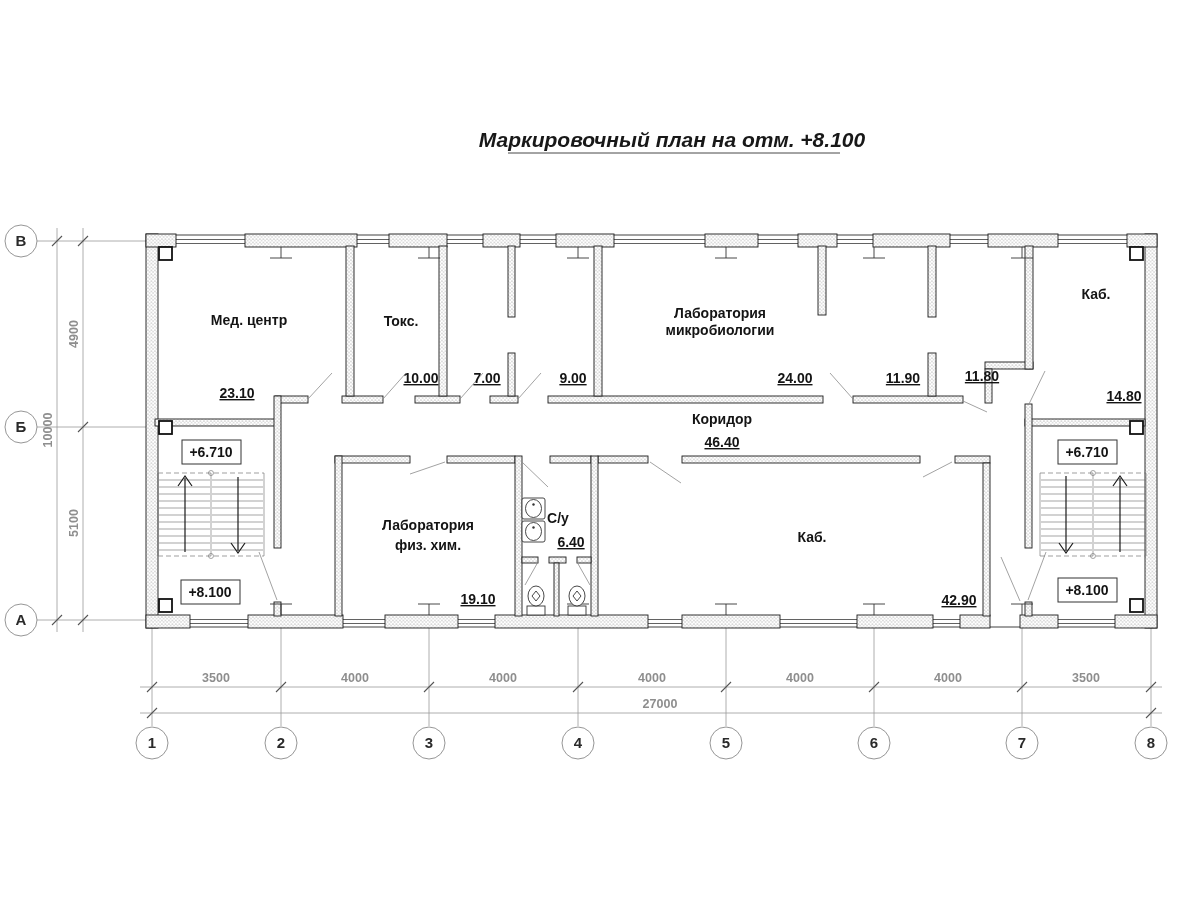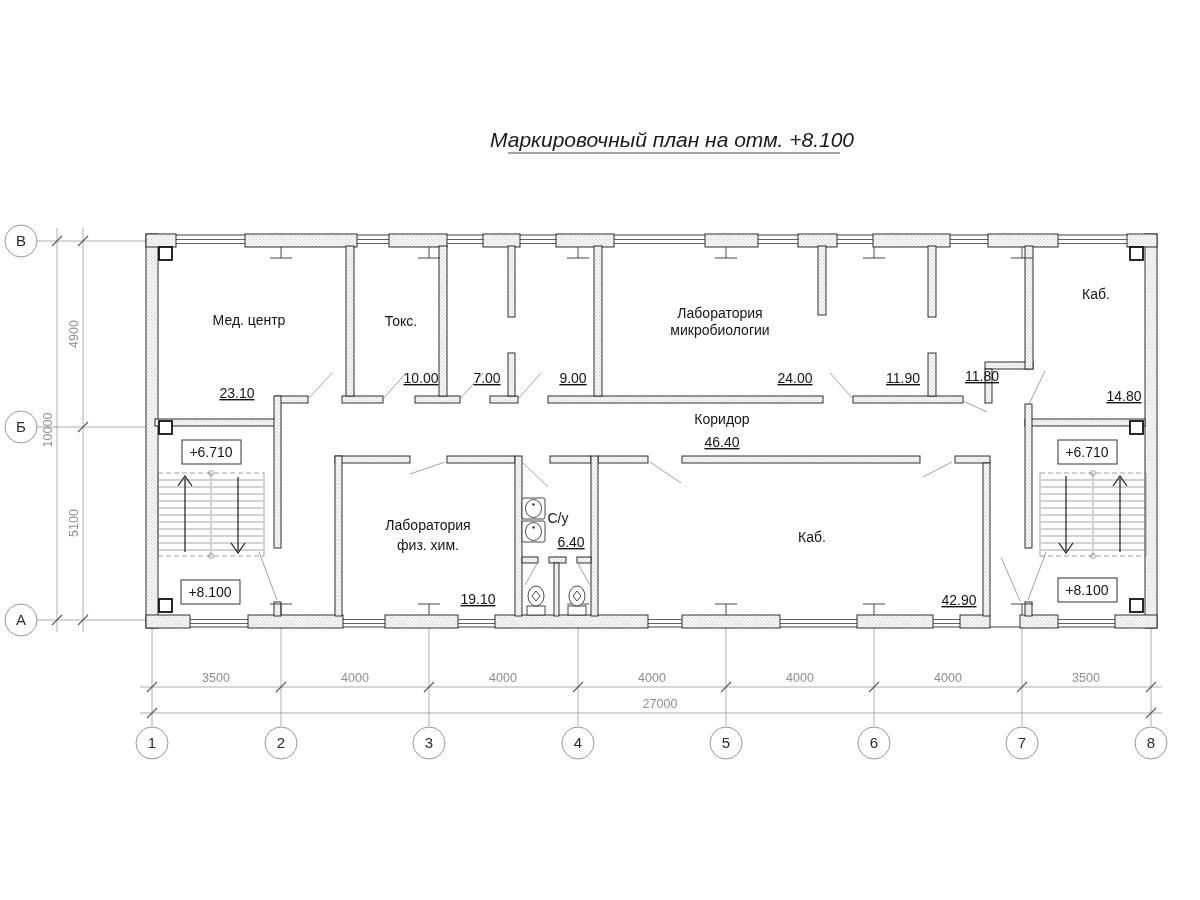--- a/index.html
+++ b/index.html
@@ -1,16 +1,16 @@
 <!DOCTYPE html>
 <html><head>
 <meta charset="utf-8">
 <style>
   html,body{margin:0;padding:0;background:#fff;}
-  .page{position:relative;width:1200px;height:900px;background:#fff;overflow:hidden;}
+  .page{position:relative;width:1200px;height:900px;background:#fff;overflow:hidden;font-weight:bold;}
   svg text{font-family:"Liberation Sans","DejaVu Sans",sans-serif;}
   .room{font-size:14px;fill:#141414;}
   .area{font-size:14px;fill:#141414;text-decoration:underline;}
   .dim{font-size:12.5px;fill:#8e8e8e;}
   .axno{font-size:15px;fill:#2a2a2a;}
   .lvl{font-size:14px;fill:#141414;}
   .ttl{font-size:21px;font-style:italic;fill:#181818;}
   .tl{stroke:#9a9a9a;stroke-width:0.8;fill:none;}
   .tk{stroke:#555;stroke-width:1.1;fill:none;}
   .wl{stroke:#3a3a3a;stroke-width:0.8;fill:none;}

